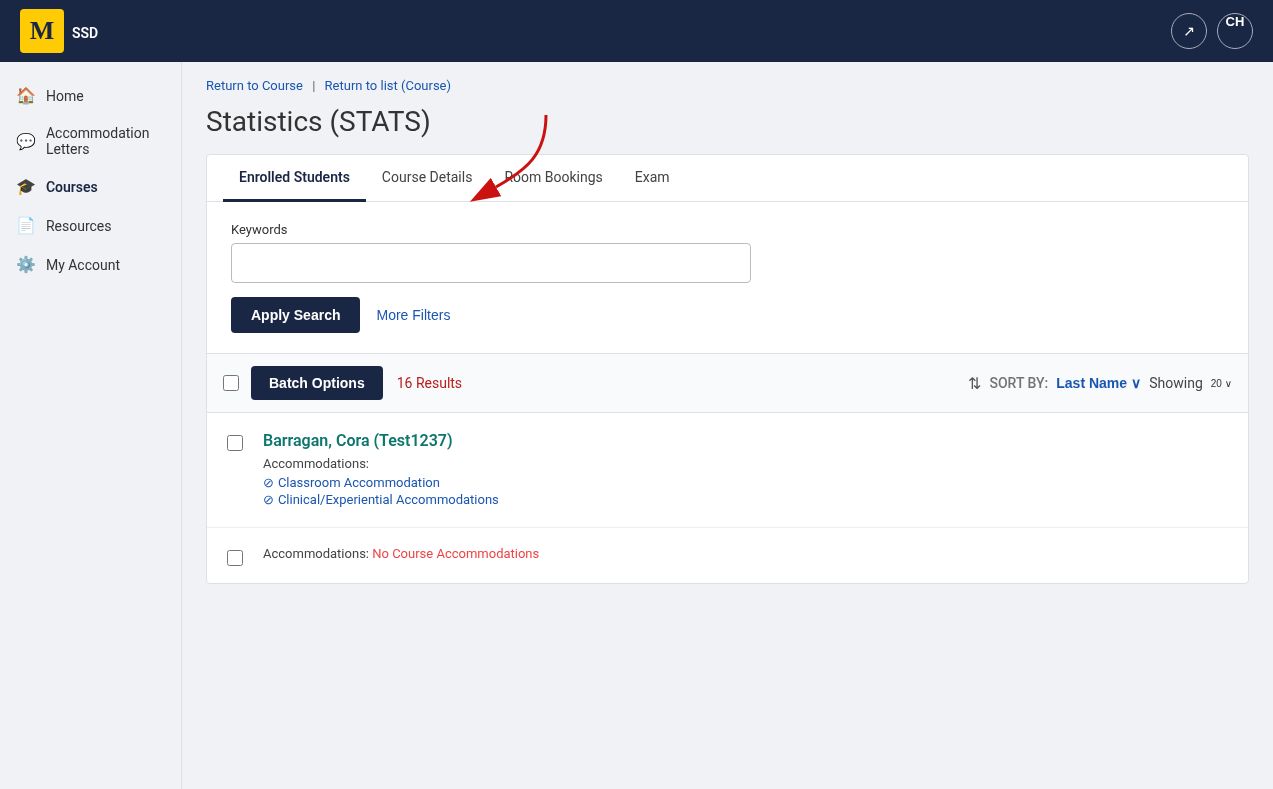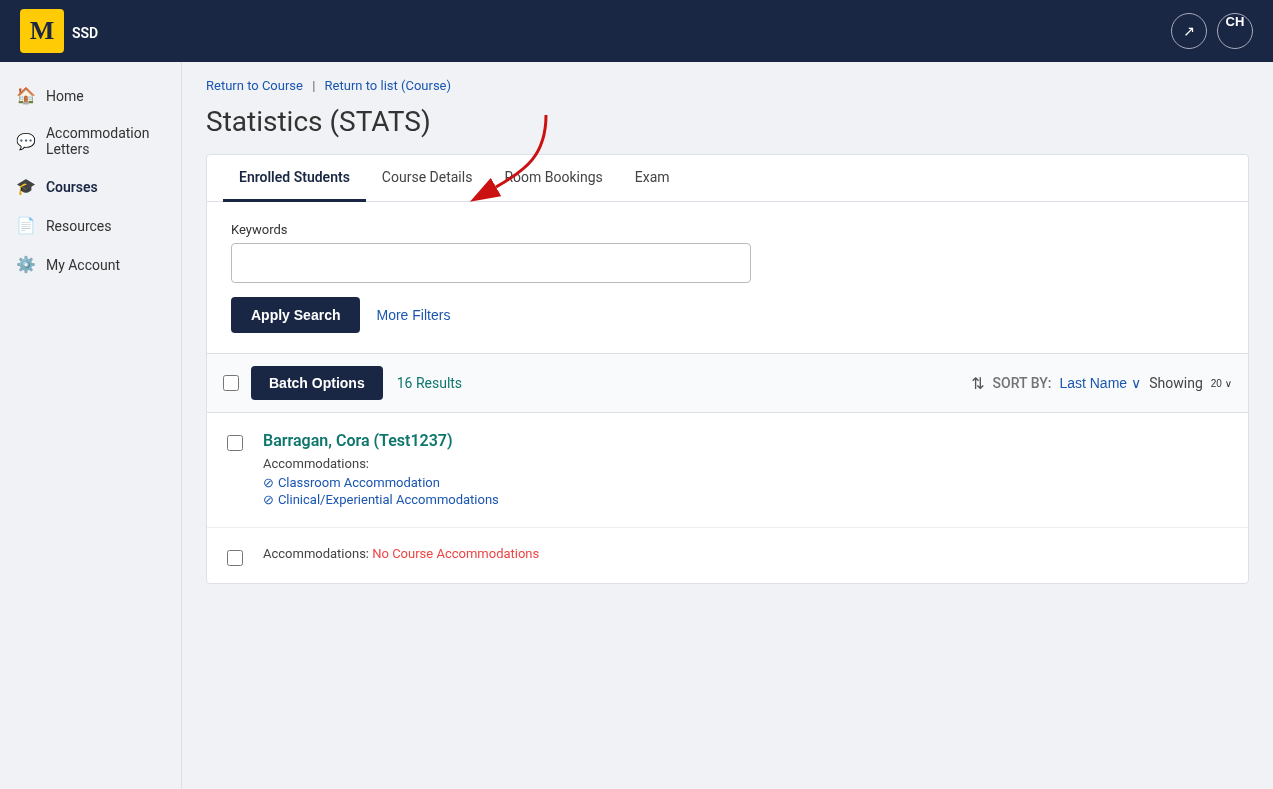--- a/index.html
+++ b/index.html
@@ -223,21 +223,21 @@
       color: white;
       border: none;
       padding: 9px 18px;
       border-radius: 4px;
       font-size: 14px;
       font-weight: 600;
       cursor: pointer;
     }
     .results-count {
       font-size: 14px;
-      color: #0f766e;
+      color: #b91c1c;
       margin-left: 14px;
     }
     .sort-controls {
       margin-left: auto;
       display: flex;
       align-items: center;
       gap: 8px;
       font-size: 14px;
       color: #444;
     }
@@ -248,21 +248,21 @@
     .sort-label {
       font-weight: 500;
       color: #737373;
     }
     .sort-select {
       background: none;
       border: none;
       font-size: 14px;
       color: #1a56b0;
       cursor: pointer;
-      font-weight: 400;
+      font-weight: 700;
     }
     .showing-label { color: #444; }
     .showing-select {
       background: none;
       border: none;
       font-size: 10px;
       color: #333;
       cursor: pointer;
       font-weight: 500;
     }

